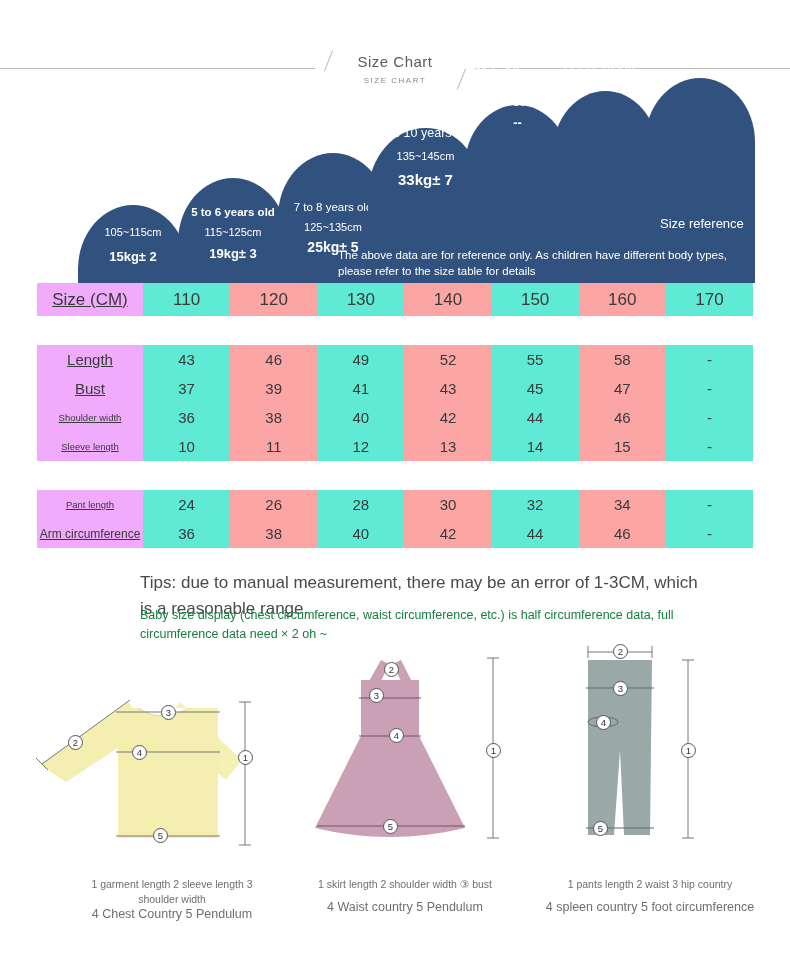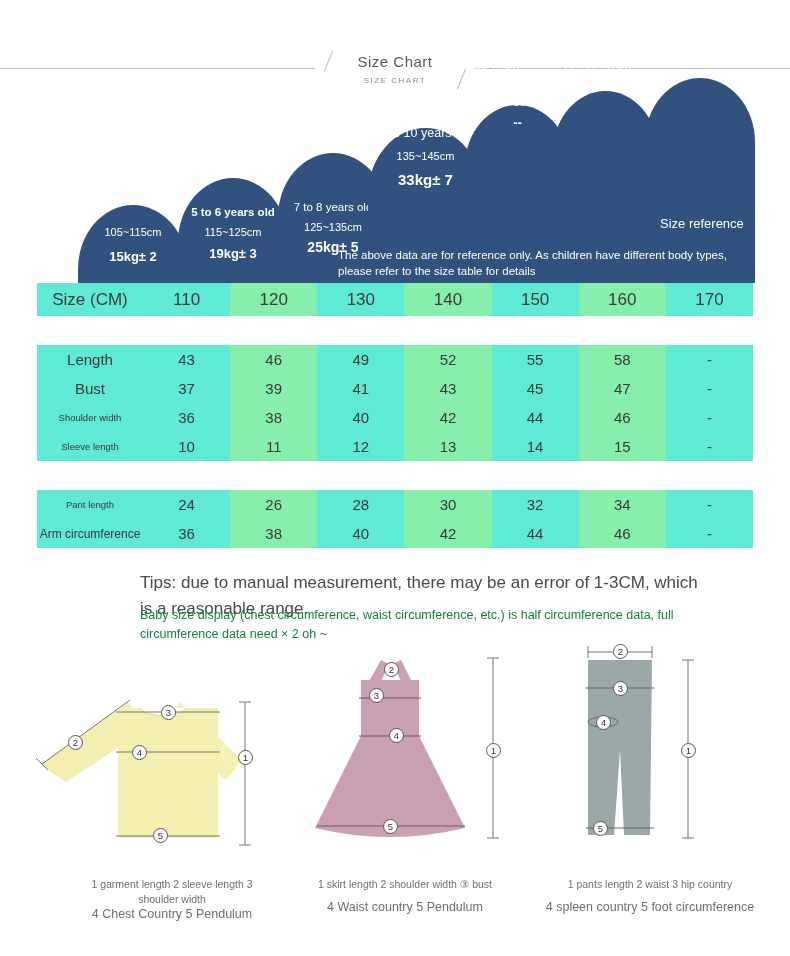--- a/index.html
+++ b/index.html
@@ -63,22 +63,22 @@
     text-align:center; vertical-align:middle;
     font-size:15px; color:#3a3a3a;
     height:29px;
     border:0;
   }
   table.sizes tr.head td { font-size:17px; height:33px; }
   td.rowlab { font-size:13px; color:#3a3a3a; width:106px; }
   td.rowlab.tiny { font-size:9.5px; }
   td.rowlab.head { font-size:15px; font-weight:normal; }
   .cw { background:#5eead4; }      
-  .cg { background:#86efac; }      
-  .cw.lab { background:#5eead4; }
+  .cg { background:#fca5a5; }      
+  .cw.lab { background:#f0abfc;text-decoration:underline; }
   .spacer td { height:7px; background:#ffffff; }
 
   
   .tips1 {
     position:absolute; left:140px; top:570px; width:560px;
     font-size:17px; color:#4a4a4a; line-height:1.5;
   }
   .tips2 {
     position:absolute; left:140px; top:606px; width:580px;
     font-size:12.5px; color:#15803d; line-height:1.5;

